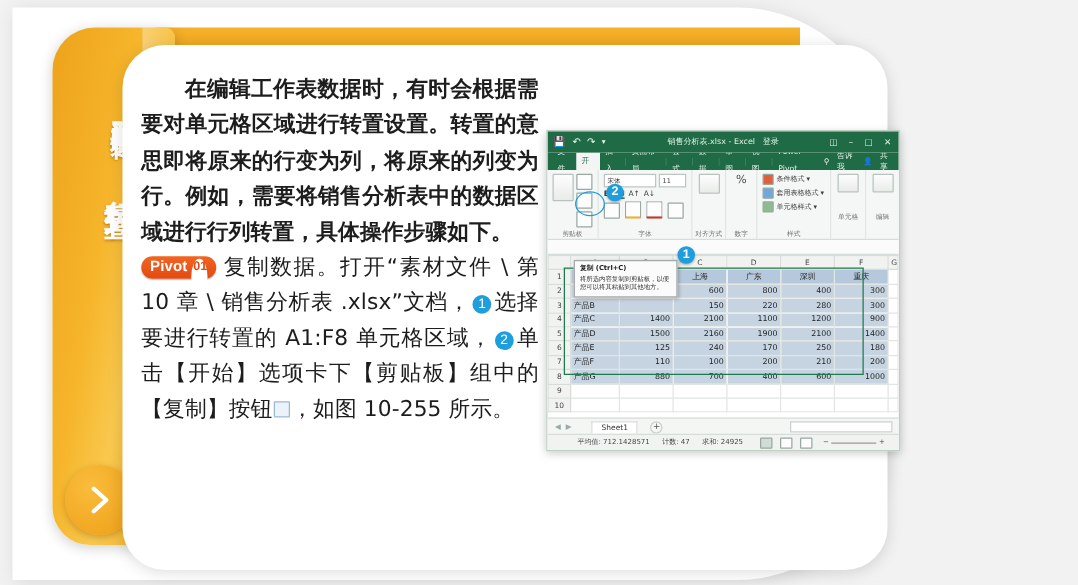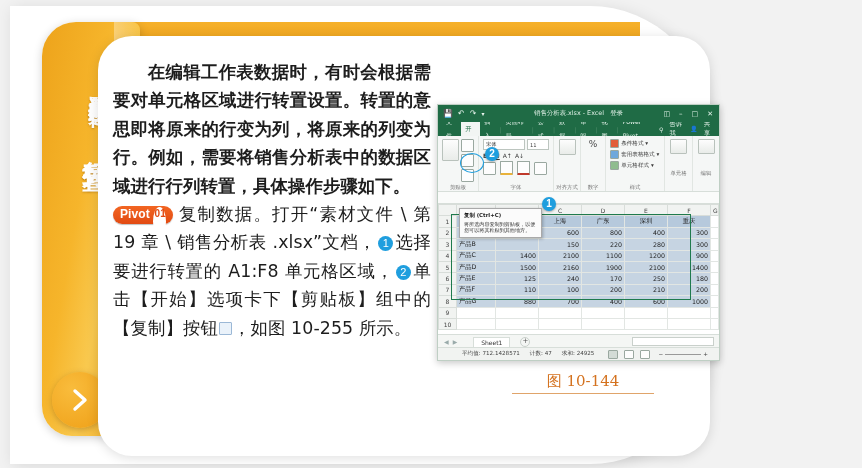--- a/index.html
+++ b/index.html
@@ -242,21 +242,21 @@
     </svg>
   </div>
 
   <div id="card"></div>
 
   <div id="badge-wing"></div>
 
   <div id="body-text">
     <p class="indent">在编辑工作表数据时，有时会根据需要对单元格区域进行转置设置。转置的意思即将原来的行变为列，将原来的列变为行。例如，需要将销售分析表中的数据区域进行行列转置，具体操作步骤如下。</p>
     <p id="step-para">
-      <span class="stepbadge"><span>Pivot</span><span class="num">01</span></span><span>复制数据。打开“素材文件 \ 第 19 章 \ 销售分析表 .xlsx”文档，</span><span class="cnum">1</span><span>选择要进行转置的 A1:F8 单元格区域，</span><span class="cnum">2</span><span>单击【开始】选项卡下【剪贴板】组中的【复制】按钮</span><span class="inline-ico"></span><span>，如图 10-255 所示。</span>
+      <span class="stepbadge"><span>Pivot</span><span class="num">01</span></span><span>复制数据。打开“素材文件 \ 第 10 章 \ 销售分析表 .xlsx”文档，</span><span class="cnum">1</span><span>选择要进行转置的 A1:F8 单元格区域，</span><span class="cnum">2</span><span>单击【开始】选项卡下【剪贴板】组中的【复制】按钮</span><span class="inline-ico"></span><span>，如图 10-255 所示。</span>
     </p>
   </div>
 
   <div id="excel">
 
     <div class="xl-title">
       <div class="xl-qat">
         <span>💾</span>
         <span>↶</span>
         <span>↷</span>
@@ -540,18 +540,14 @@
         <span style="display:inline-block;width:36px;height:1px;background:#999;"></span>
         <span>+</span>
       </span>
     </div>
 
     <div id="ring" style="left:22px;top:48px;"></div>
     <div class="callout" style="left:47px;top:42px;">2</div>
     <div class="callout" style="left:104px;top:92px;">1</div>
   </div>
 
-  <div id="caption">
-    <span>图 10-144</span>
-    <div class="rule"></div>
-  </div>
 
 </div>
 
 </body></html>

